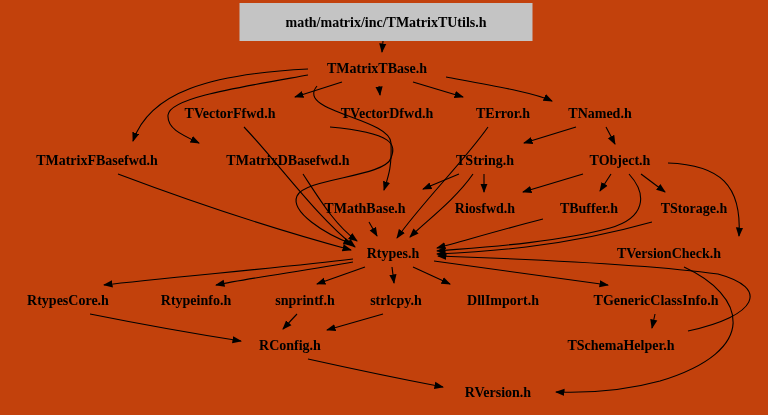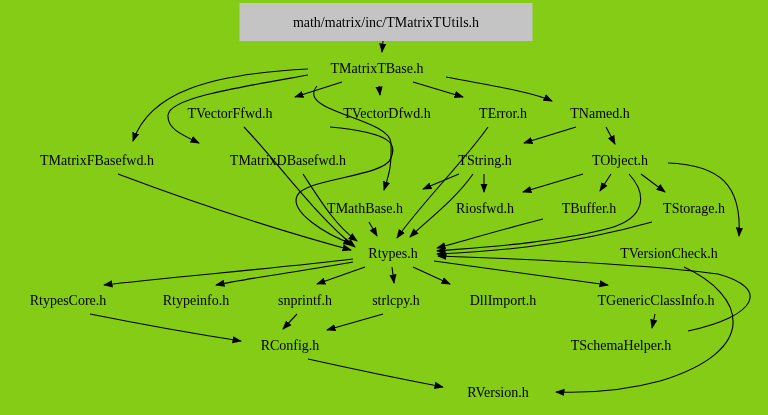--- a/index.html
+++ b/index.html
@@ -1,16 +1,16 @@
 <!DOCTYPE html>
 <html><head>
 <meta charset="utf-8">
 <style>
   html,body{margin:0;padding:0;background:#ffffff;}
-  .canvas{position:relative;width:768px;height:415px;background:#84cc16;overflow:hidden;}
+  .canvas{position:relative;width:768px;height:415px;background:#c2410c;overflow:hidden;font-weight:bold;}
   svg{display:block;}
   text.node-label{
     font-family:"Liberation Serif","DejaVu Serif",serif;
     font-size:14px;
     fill:#000000;
     cursor:pointer;
   }
   path.edge{fill:none;stroke:#000000;stroke-width:1.1px;}
 </style>
 </head>

